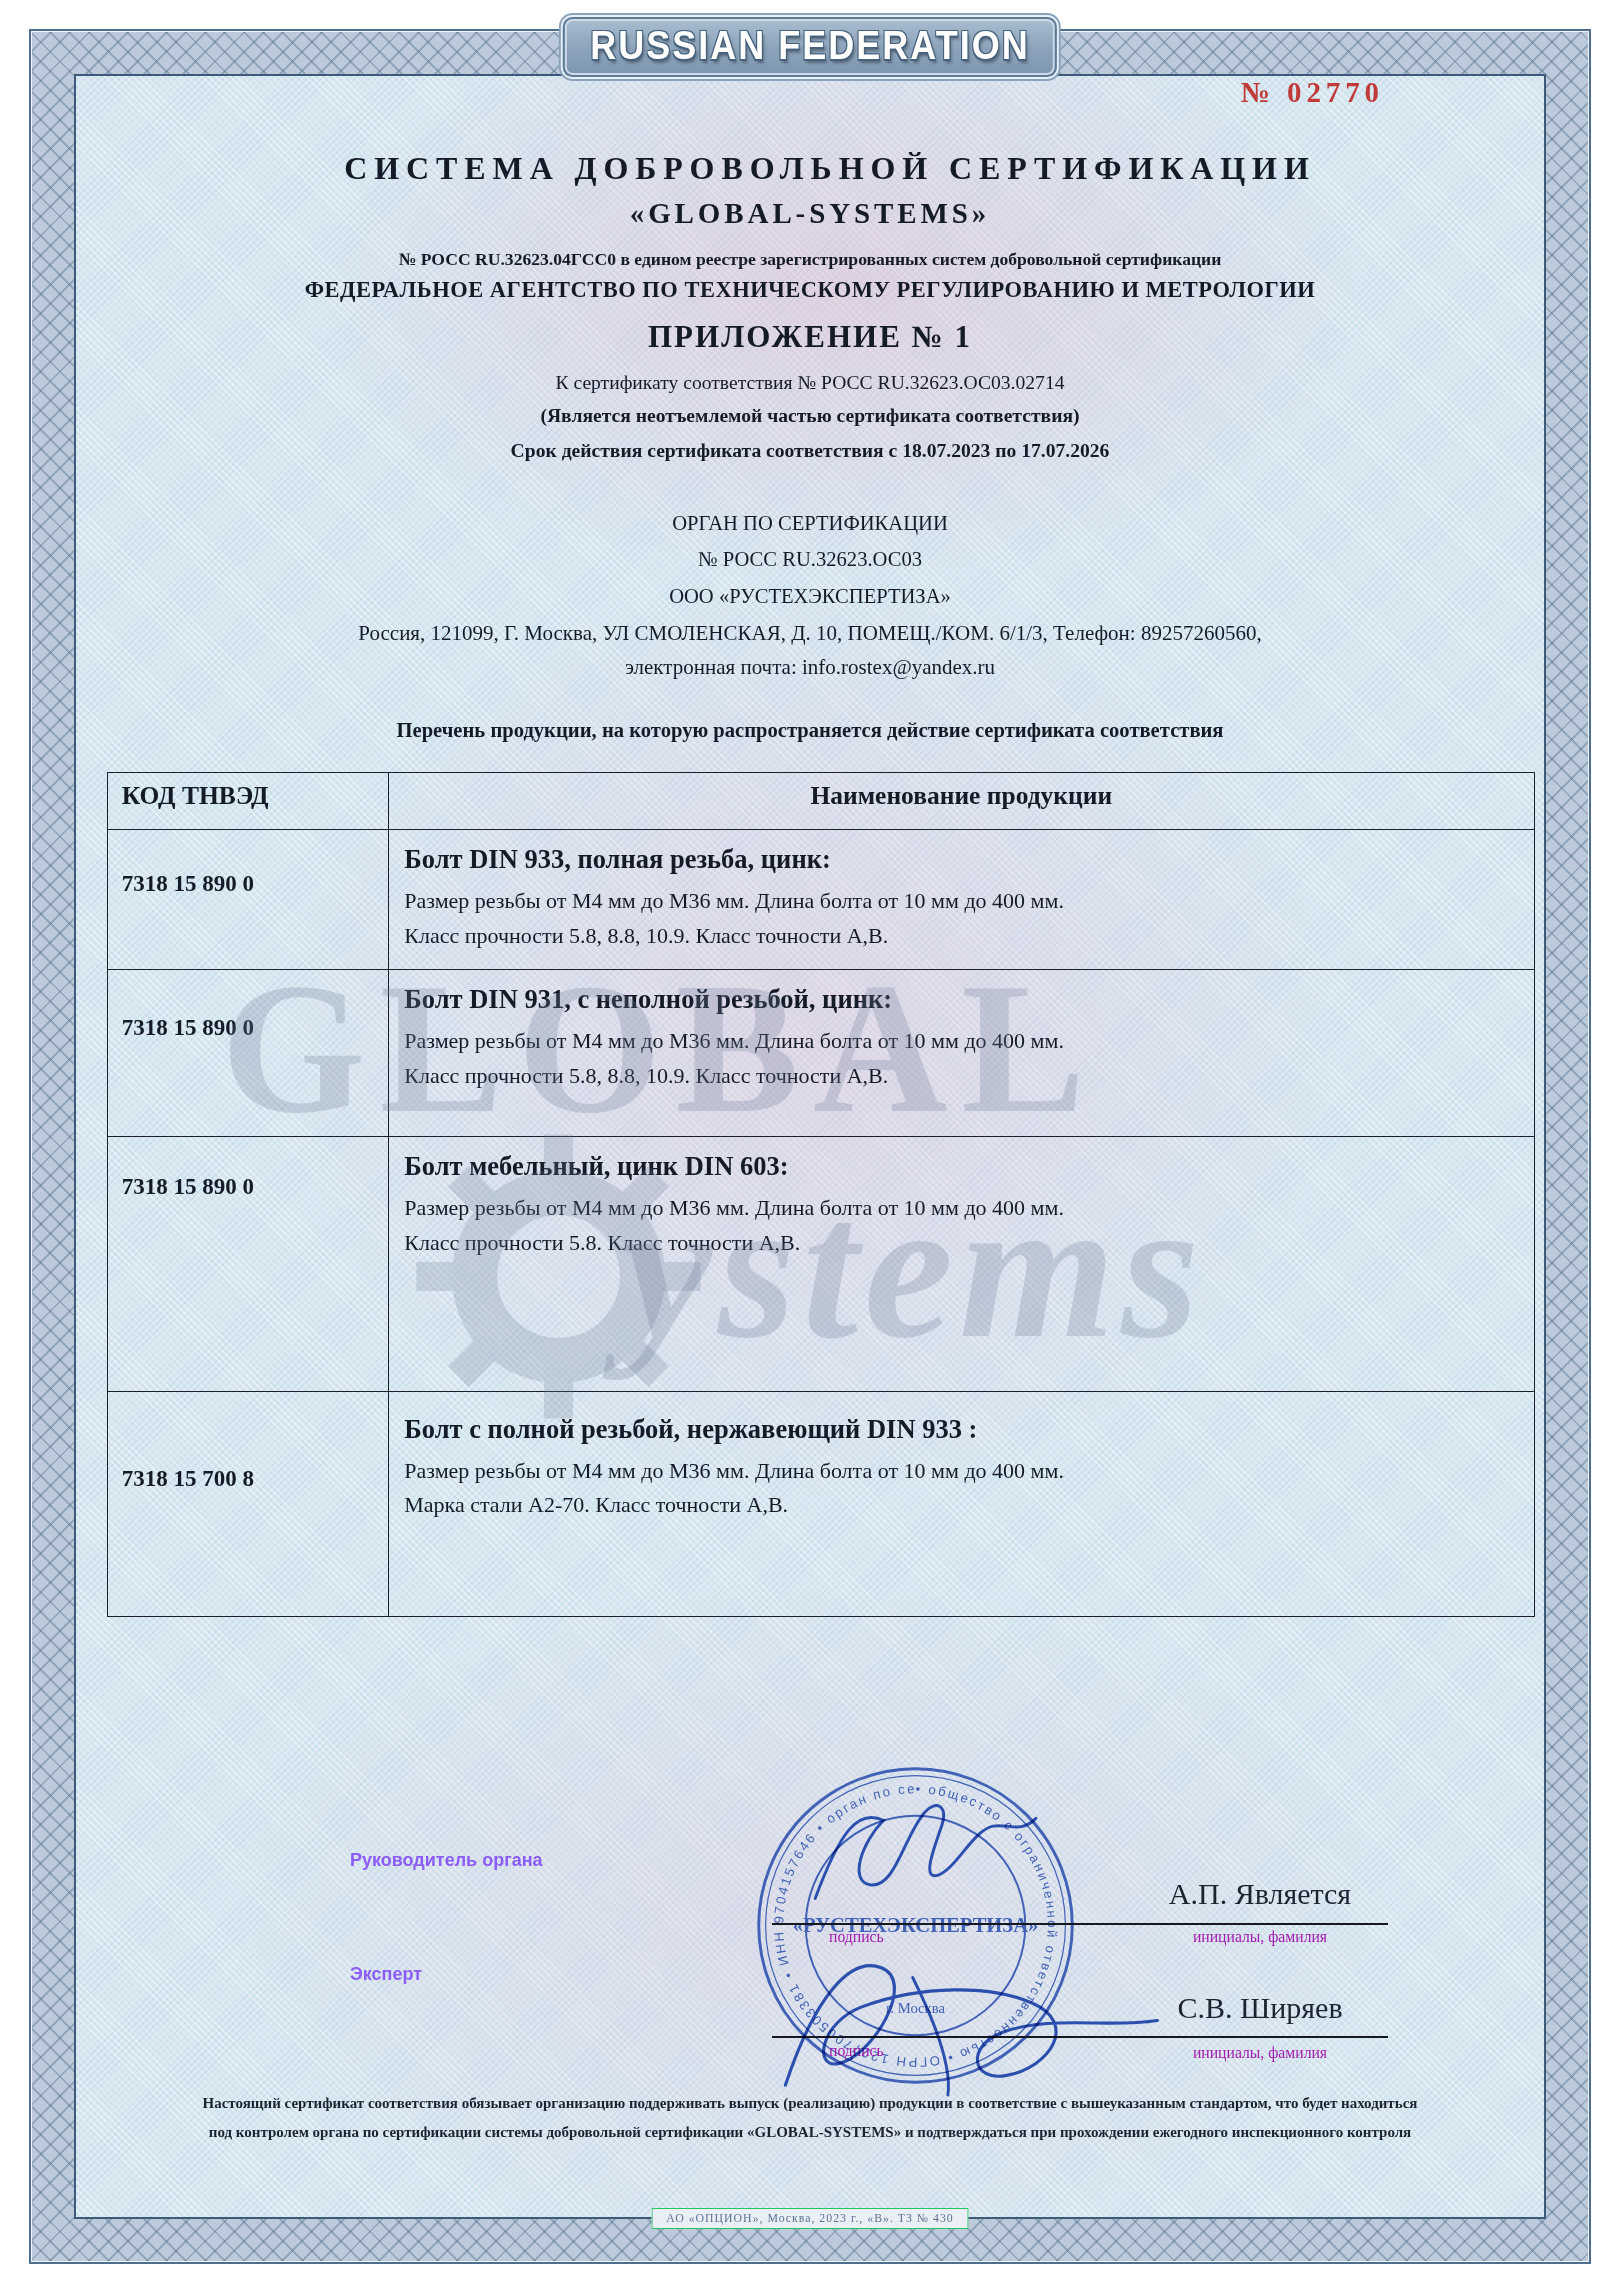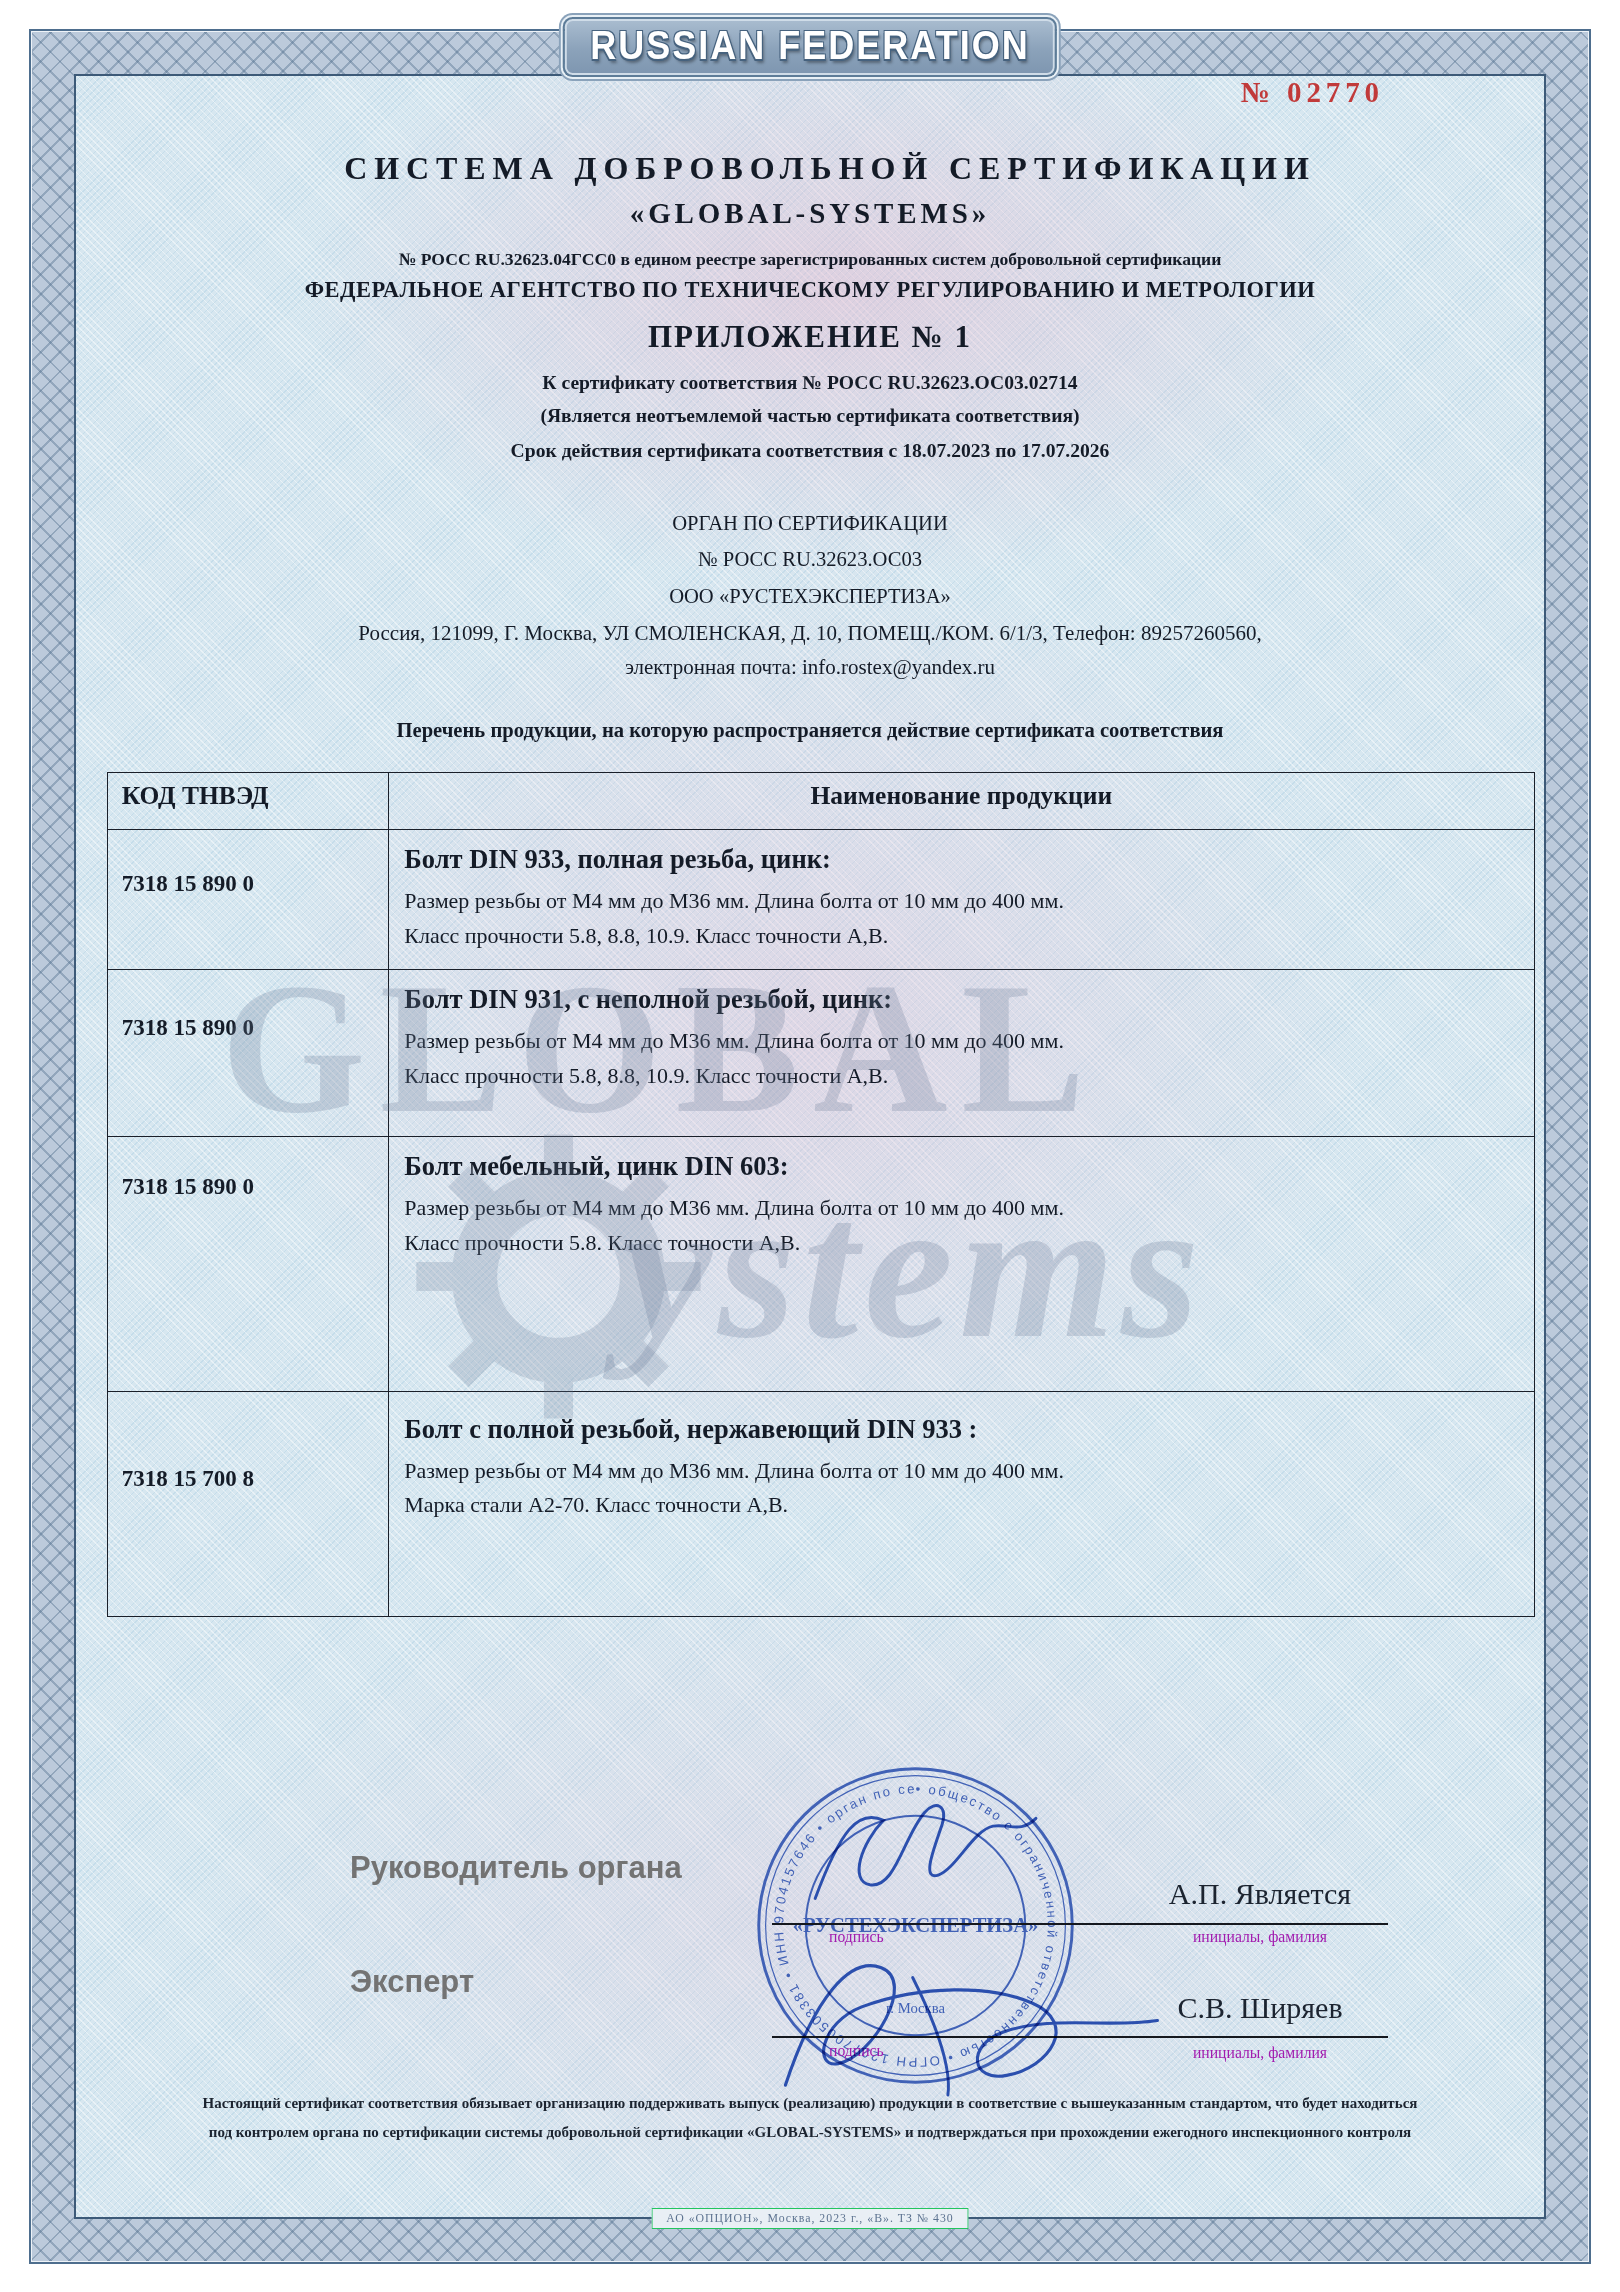--- a/index.html
+++ b/index.html
@@ -47,21 +47,21 @@
   }
   .serial{
     position:absolute; top:2px; right:162px; left:auto; text-align:right;
     color:#c13a3a; font-size:29px; font-weight:bold; letter-spacing:4.9px;
   }
   .t-main   {top:76px;  font-size:32px; font-weight:bold; letter-spacing:6.9px;margin-left:40px;}
   .t-sub    {top:123px; font-size:29px; font-weight:bold; letter-spacing:3.9px;}
   .t-reg    {top:175px; font-size:17.6px; font-weight:bold;}
   .t-agency {top:203px; font-size:22.5px; font-weight:bold; letter-spacing:0.5px;}
   .t-append {top:245px; font-size:31px; font-weight:bold; letter-spacing:2px;}
-  .t-ref    {top:298px; font-size:19.6px; font-weight:bold;}
+  .t-ref    {top:298px; font-size:19.6px; font-weight:normal;}
   .t-note   {top:331px; font-size:19.6px; font-weight:bold;}
   .t-valid  {top:366px; font-size:19.6px; font-weight:bold;}
   .t-orghead{top:438px; font-size:20.6px;}
   .t-orgnum {top:474px; font-size:20.6px;}
   .t-orgname{top:511px; font-size:20.6px;}
   .t-orgaddr{top:547px; font-size:21px;}
   .t-orgmail{top:581px; font-size:21px;}
   .t-intro  {top:645px; font-size:20.6px; font-weight:bold;}
 
   table.products{
@@ -78,21 +78,21 @@
   .row-title{font-size:26.5px; font-weight:bold; margin-bottom:9.8px;}
   .row-line{font-size:22px; line-height:1.55;}
 
   
   .wm{position:absolute; color:rgba(108,124,150,.26); z-index:1; pointer-events:none;margin-top:42px;}
   .wm1{top:825px; left:147px; font-size:186px; font-weight:bold; letter-spacing:13.7px;}
   .wm2{top:1037px; left:549px; font-size:201px; font-style:italic; font-weight:bold; letter-spacing:5.9px;}
   .wm-gear{position:absolute; top:1041px; left:323px; z-index:1; opacity:.24;}
 
   
-  .role{position:absolute; left:276px; font-family:"Liberation Sans", sans-serif; font-weight:bold; font-size:31px; color:#737373; white-space:nowrap;}
+  .role{position:absolute; left:276px; font-family:"Liberation Sans", sans-serif; font-weight:bold; font-size:18px; color:#8b5cf6; white-space:nowrap;}
   .role1{top:1776px;} .role2{top:1890px;}
   .sigline{position:absolute; left:698px; width:616px; border-top:2px solid #15181e; z-index:4;}
   .sigline1{top:1849px;} .sigline2{top:1962px;}
   .sname{position:absolute; left:980px; width:412px; text-align:center; font-size:30px; color:#1c2430; z-index:4;}
   .sname1{top:1803px;} .sname2{top:1917px;}
   .scap{position:absolute; font-size:15.7px; color:#a21caf; z-index:4;}
   .cap-sign1{top:1854px; left:755px;} .cap-sign2{top:1968px; left:755px;}
   .cap-name1{top:1854px; left:980px; width:412px; text-align:center;}
   .cap-name2{top:1970px; left:980px; width:412px; text-align:center;}
   .stamp{position:absolute; top:1682px; left:672px; z-index:3; opacity:.88; mix-blend-mode:multiply;}

